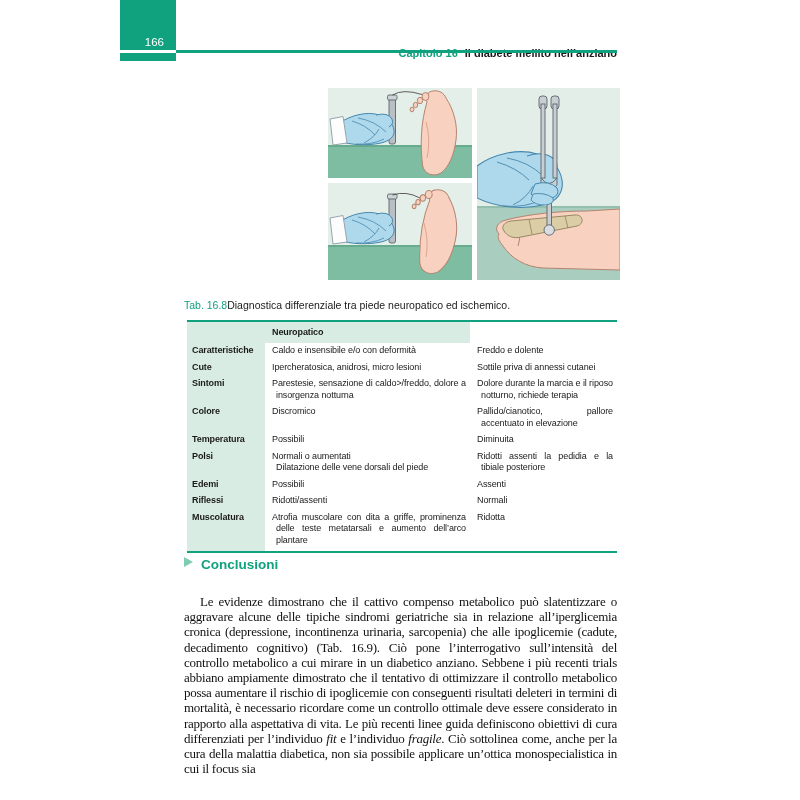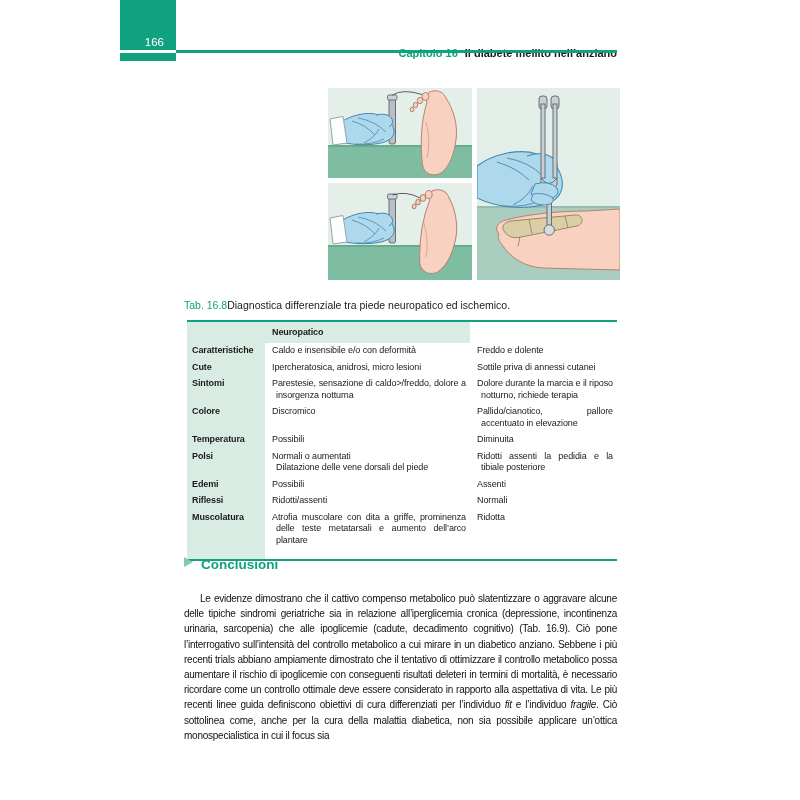--- a/index.html
+++ b/index.html
@@ -36,29 +36,29 @@
   .tab-label{color:var(--green);font-weight:normal;}
   .dtable{position:absolute;left:187px;top:320px;width:430px;
           border-top:2.5px solid var(--green);border-bottom:2.5px solid var(--green);
           font-size:9px;line-height:11.5px;letter-spacing:-0.1px;}
   .trow{display:grid;grid-template-columns:78px 205px 147px;border-radius:9px;}
   .trow.head .cell{background:var(--ltgreen);font-weight:bold;padding-top:5px;padding-bottom:4px;}
   .cell{padding:2.5px 4px 2.5px 7px;box-sizing:border-box;}
   .cell.lbl{background:var(--ltgreen);font-weight:bold;padding-left:5px;}
   .cell.c2,.cell.c3{text-align:justify;padding-left:11px;text-indent:-4px;
                     hyphens:auto;-webkit-hyphens:auto;white-space:pre-line;}
-  .tbody .trow:last-child .cell{padding-bottom:13px;}
+  .tbody .trow:last-child .cell{padding-bottom:5px;}
 
   
   .section-head{position:absolute;left:184px;top:557px;display:flex;align-items:flex-start;gap:8px;
                 font-size:13.5px;font-weight:bold;color:var(--green);}
   .tri{width:0;height:0;border-left:9px solid var(--green-light);
        border-top:5.5px solid transparent;border-bottom:5.5px solid transparent;}
   .bodytext{position:absolute;left:184px;top:581px;width:433px;
-            font-family:Liberation Sans, sans-serif;font-size:10px;line-height:15.2px;
+            font-family:Liberation Serif, serif;font-size:13px;line-height:15.2px;
             letter-spacing:-0.25px;text-align:justify;text-indent:16px;color:#111;
             hyphens:auto;-webkit-hyphens:auto;}
   .bodytext .it{font-style:italic;}
 </style>
 </head>
 <body>
 
 <div class="page">
 
   <div class="pagenum-block">

